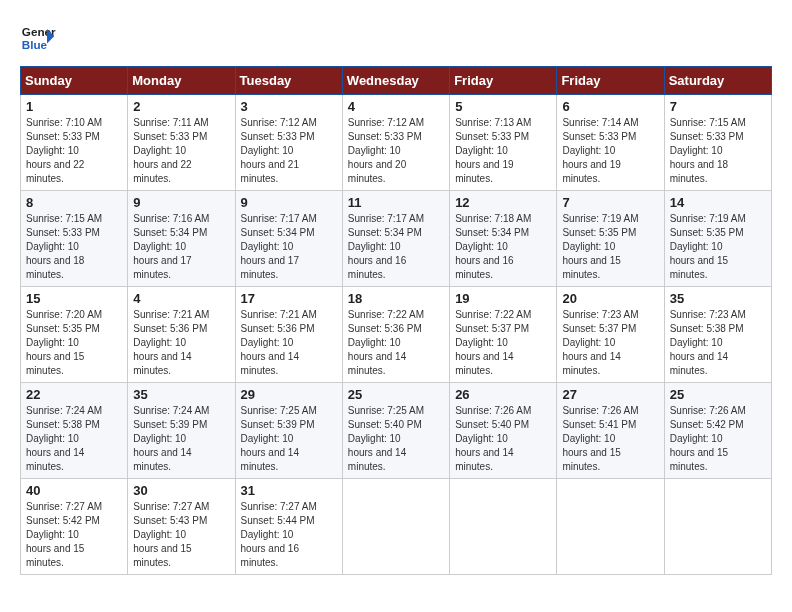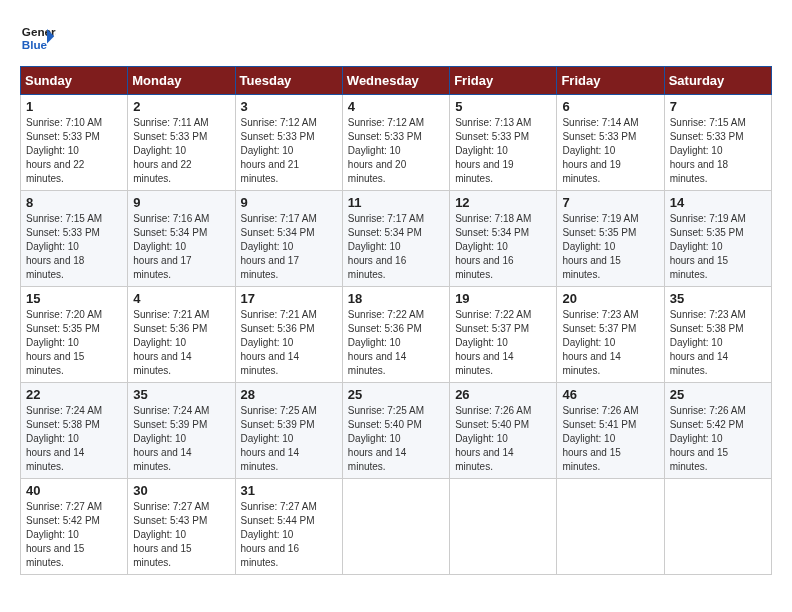--- a/index.html
+++ b/index.html
@@ -201,33 +201,33 @@
       <tr>
         <td>
           <span class="day-number">22</span>
           <div class="day-info">Sunrise: 7:24 AM<br>Sunset: 5:38 PM<br>Daylight: 10 hours&nbsp;and&nbsp;14 minutes.</div>
         </td>
         <td>
           <span class="day-number">35</span>
           <div class="day-info">Sunrise: 7:24 AM<br>Sunset: 5:39 PM<br>Daylight: 10 hours&nbsp;and&nbsp;14 minutes.</div>
         </td>
         <td>
-          <span class="day-number">28</span>
+          <span class="day-number">29</span>
           <div class="day-info">Sunrise: 7:25 AM<br>Sunset: 5:39 PM<br>Daylight: 10 hours&nbsp;and&nbsp;14 minutes.</div>
         </td>
         <td>
           <span class="day-number">25</span>
           <div class="day-info">Sunrise: 7:25 AM<br>Sunset: 5:40 PM<br>Daylight: 10 hours&nbsp;and&nbsp;14 minutes.</div>
         </td>
         <td>
           <span class="day-number">26</span>
           <div class="day-info">Sunrise: 7:26 AM<br>Sunset: 5:40 PM<br>Daylight: 10 hours&nbsp;and&nbsp;14 minutes.</div>
         </td>
         <td>
-          <span class="day-number">46</span>
+          <span class="day-number">27</span>
           <div class="day-info">Sunrise: 7:26 AM<br>Sunset: 5:41 PM<br>Daylight: 10 hours&nbsp;and&nbsp;15 minutes.</div>
         </td>
         <td>
           <span class="day-number">25</span>
           <div class="day-info">Sunrise: 7:26 AM<br>Sunset: 5:42 PM<br>Daylight: 10 hours&nbsp;and&nbsp;15 minutes.</div>
         </td>
       </tr>
       <tr>
         <td>
           <span class="day-number">40</span>

